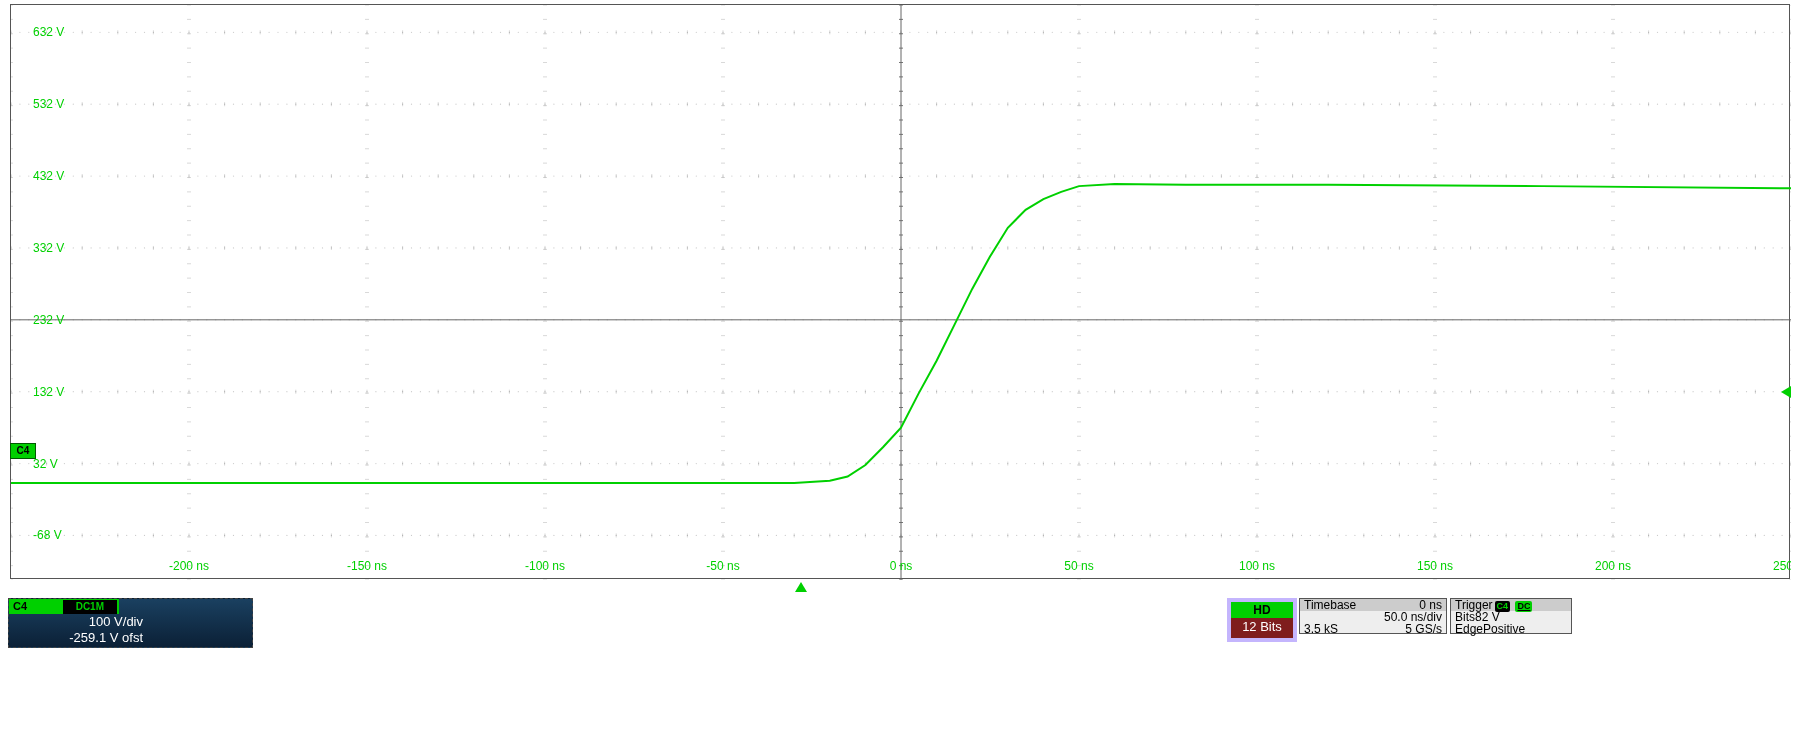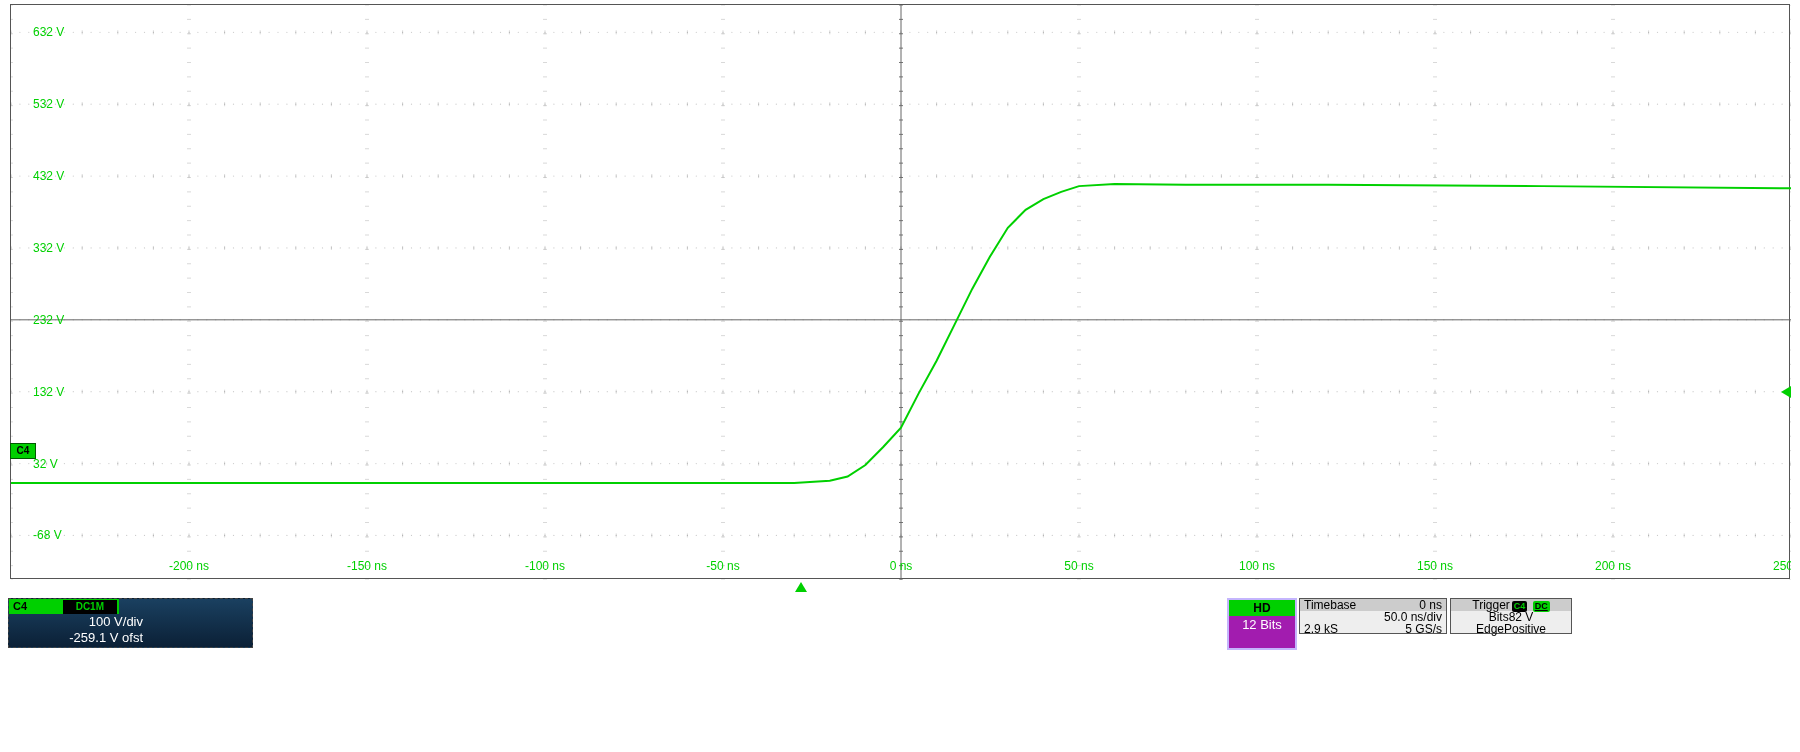--- a/index.html
+++ b/index.html
@@ -87,39 +87,39 @@
     padding:0 13px;margin-right:2px;
   }
   #panel-ch .hdr-strip{width:110px;}
   #panel-ch .line{
     text-align:right;padding:0 6px;
     font:13px/16px Arial;color:#fff;
     width:110px;box-sizing:border-box;margin-left:30px;
   }
   
   #panel-hd{
-    right:495px; top:0; width:70px; height:52px;
-    border:2px solid #c4b5fd;
-    background:#a21caf;color:#fff;
+    right:495px; top:0; width:70px; height:44px;
+    border:4px solid #c4b5fd;
+    background:#7f1d1d;color:#fff;
   }
   #panel-hd .hdr{background:#00d000;color:#000;font:bold 12px/16px Arial;text-align:center;}
   #panel-hd .val{text-align:center;font:13px/18px Arial;border-radius:9px;}
   
   #panel-tb{
     right:345px; top:0; width:148px; height:36px;
     border:1px solid #555;background:#eee;
   }
   #panel-tb .row{display:flex;justify-content:space-between;padding:0 4px;font:12px/12px Arial;color:#000;height:12px;}
   #panel-tb .hdr{background:#ccc;}
   
   #panel-trg{
     right:220px; top:0; width:122px; height:36px;
     border:1px solid #555;background:#eee;
   }
-  #panel-trg .row{display:flex;justify-content:center;padding:0 4px;font:12px/12px Arial;color:#000;height:12px;}
+  #panel-trg .row{display:flex;justify-content:flex-start;padding:0 4px;font:12px/12px Arial;color:#000;height:12px;}
   #panel-trg .hdr{background:#ccc;align-items:center}
   .tag{display:inline-block;background:#000;color:#00d000;font:bold 9px/11px Arial;padding:0 2px;border-radius:2px;margin-left:2px;}
   .tag.inv{background:#00d000;color:#000;text-decoration:underline;}
 </style>
 </head>
 <body>
 
 <div id="plot-wrap">
   <svg id="plot-svg" width="1780" height="575" viewBox="0 0 1780 575">
       <line x1="-2" x2="2" y1="0" y2="0" class="grid-tick" stroke-opacity="0.25"></line>
@@ -2642,21 +2642,21 @@
   <div id="panel-tb" class="panel">
     <div class="row hdr">
       <span>Timebase</span>
       <span>0 ns</span>
     </div>
     <div class="row">
       <span></span>
       <span>50.0 ns/div</span>
     </div>
     <div class="row">
-      <span>2.9 kS</span>
+      <span>3.5 kS</span>
       <span>5 GS/s</span>
     </div>
   </div>
 
   <div id="panel-trg" class="panel">
     <div class="row hdr">
       <span>Trigger</span>
       <span>
         <span class="tag">C4</span>
         <span class="tag inv">DC</span>

